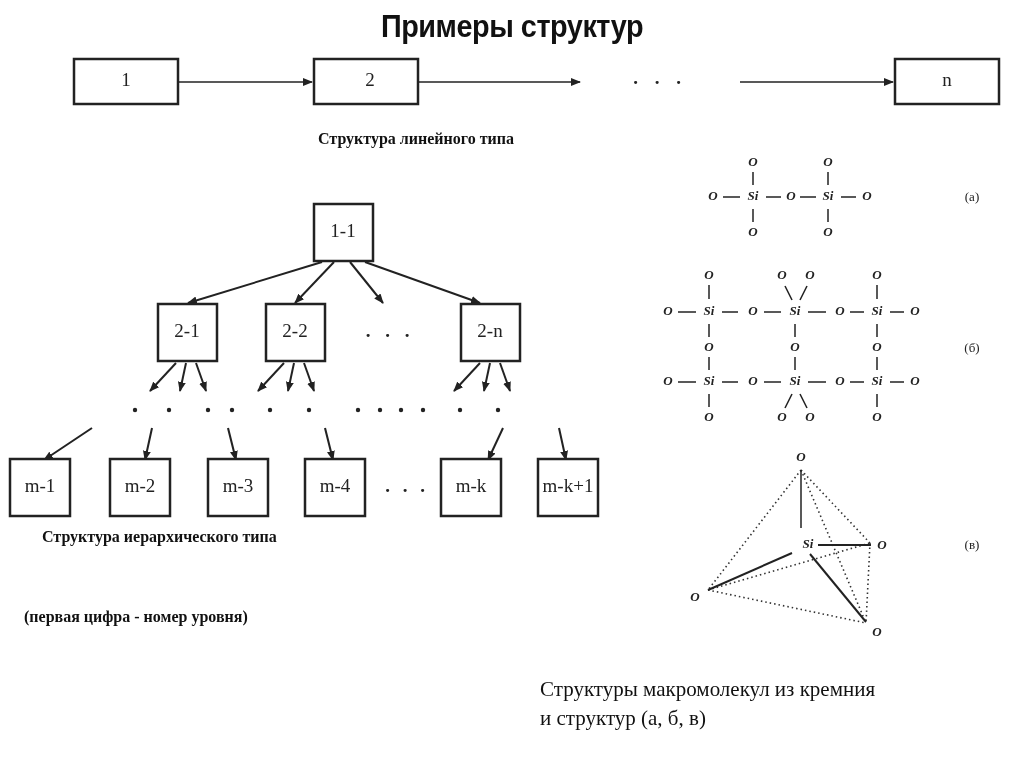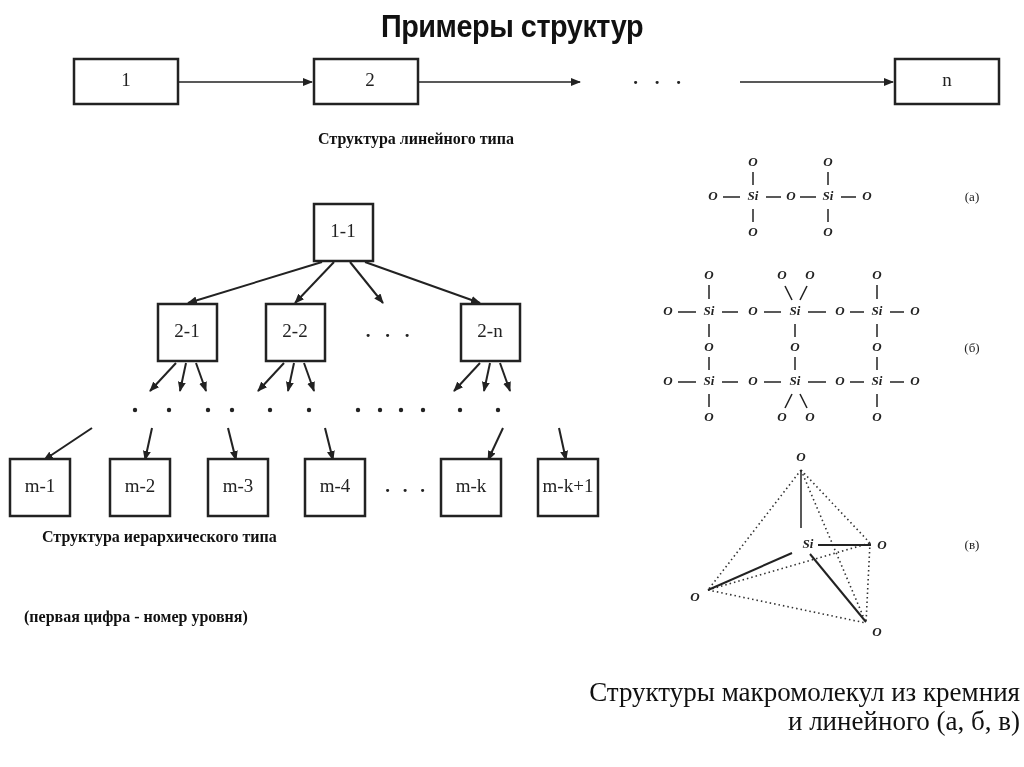--- a/index.html
+++ b/index.html
@@ -1,20 +1,20 @@
 <!DOCTYPE html>
 <html><head>
   <meta charset="utf-8">
   <style>
     html, body { margin: 0; padding: 0; background: #ffffff; }
     body { width: 1024px; height: 767px; position: relative; overflow: hidden; font-family: "Liberation Serif", serif; color: #111; }
     .abs { position: absolute; }
     #title { left: 0; width: 1024px; top: 8px; text-align: center; font-family: "Liberation Sans", sans-serif; font-weight: bold; font-size: 32px; letter-spacing: -0.5px; transform: scaleX(0.9); }
     .caption { font-family: "Liberation Serif", serif; font-weight: bold; font-size: 16px; transform-origin: left top; }
-    .caption-normal { font-family: "Liberation Serif", serif; font-size: 27px; text-align: right; }
+    .caption-normal { font-family: "Liberation Serif", serif; font-size: 21px; text-align: left; }
     svg text { font-family: "Liberation Serif", serif; }
     .box { fill: #fff; stroke: #222; stroke-width: 2.5; }
     .lbl { font-size: 19px; text-anchor: middle; dominant-baseline: middle; fill: #222; }
     .mol { font-size: 13px; font-weight: bold; font-style: italic; text-anchor: middle; dominant-baseline: middle; fill: #222; }
     .tag { font-size: 13px; text-anchor: middle; dominant-baseline: middle; fill: #222; }
     .ln { stroke: #222; stroke-width: 1.5; }
     .ln2 { stroke: #222; stroke-width: 2; }
     .dot { stroke: #333; stroke-width: 1.6; stroke-dasharray: 1.5 3; fill: none; }
   </style>
 </head>
@@ -231,13 +231,13 @@
     <text class="tag" x="972" y="546">(в)</text>
   </g>
 </svg>
 
 <div class="abs caption" style="left:318px;top:130px;">Структура линейного типа</div>
 
 <div class="abs caption" style="left:10px;top:528px;margin-left:32px;">Структура иерархического типа</div>
 <div class="abs caption" style="left:24px;top:608px;">(первая цифра - номер уровня)</div>
 
 <div class="abs caption-normal" style="left:540px;width:480px;top:677px;">Структуры макромолекул из кремния</div>
-<div class="abs caption-normal" style="left:540px;width:480px;top:706px;">и линейного (а, б, в)</div>
+<div class="abs caption-normal" style="left:540px;width:480px;top:706px;">и структур (а, б, в)</div>
 
 </body></html>

